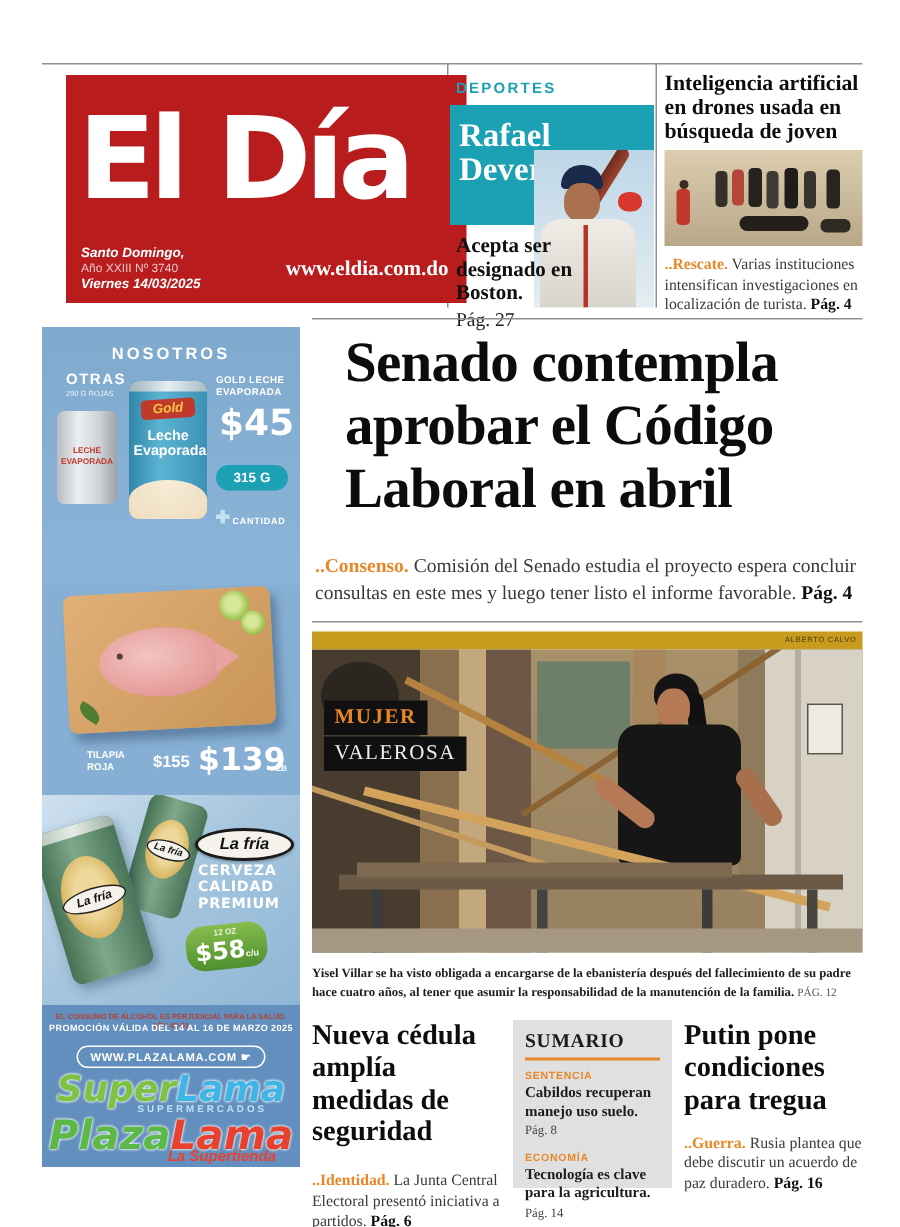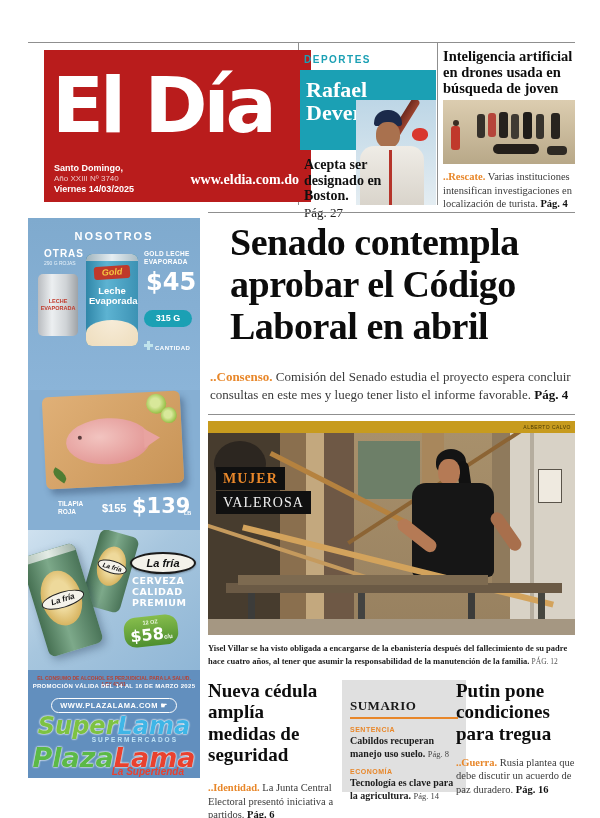--- a/index.html
+++ b/index.html
@@ -5,21 +5,21 @@
   html,body{margin:0;padding:0;background:#ffffff;}
   #page{position:relative;width:600px;height:818px;background:#ffffff;overflow:hidden;
         font-family:"Liberation Sans",sans-serif;}
   .abs{position:absolute;}
   .hairline{background:#8f8f8f;}
   
   .masthead{background:#b91c1c;color:#fff;margin-left:16px;}
   .masthead-title{font-family:"DejaVu Sans",sans-serif;font-weight:800;font-size:76px;
                   letter-spacing:-4px;line-height:1;color:#fff;}
   .mast-small{font-size:8px;line-height:1.25;color:#fff;}
-  .mast-small b{font-size:9px;}
+  .mast-small b{font-size:9px;font-style:italic;}
   .mast-site{font-family:"Liberation Serif",serif;font-weight:bold;font-size:14px;color:#fff;}
   
   .dep-label{color:#1ba0b4;font-weight:bold;font-size:10px;letter-spacing:1.5px;}
   .dep-box{background:#1ba0b4;}
   .dep-name{font-family:"Liberation Serif",serif;font-weight:bold;color:#fff;font-size:22px;line-height:1.05;}
   .dep-dek{font-family:"Liberation Serif",serif;font-weight:bold;font-size:14px;line-height:1.12;color:#101010;}
   .dep-page{font-family:"Liberation Serif",serif;font-size:13px;color:#222;}
   
   .news-head-sm{font-family:"Liberation Serif",serif;font-weight:bold;font-size:14px;line-height:1.12;color:#0d0d0d;}
   .kicker-par{font-family:"Liberation Serif",serif;font-size:10.5px;line-height:1.3;color:#3a3a3a;}
@@ -296,21 +296,21 @@
 
   <div class="abs" style="left:208px;top:680px;width:126px;">
     <div class="bot-head">Nueva cédula amplía medidas de seguridad</div>
     <div class="kicker-par" style="margin-top:16px;">
       <span class="kicker">..Identidad.</span>
       <span>La Junta Central Electoral presentó iniciativa a partidos.</span>
       <span class="pg">Pág. 6</span>
     </div>
   </div>
 
-  <div class="abs sumario" style="left:342px;top:680px;width:124px;height:112px;padding:18px 8px;box-sizing:border-box;">
+  <div class="abs sumario" style="left:342px;top:680px;width:106px;height:112px;padding:6px 8px;box-sizing:border-box;">
     <div class="sumario-title">SUMARIO</div>
     <div class="sumario-rule"></div>
     <div style="margin-bottom:8px;">
       <div class="sum-sec">SENTENCIA</div>
       <div class="sum-txt"><span>Cabildos recuperan manejo uso suelo.</span> <span class="sum-pg">Pág. 8</span></div>
     </div>
     <div>
       <div class="sum-sec">ECONOMÍA</div>
       <div class="sum-txt"><span>Tecnología es clave para la agricultura.</span> <span class="sum-pg">Pág. 14</span></div>
     </div>

